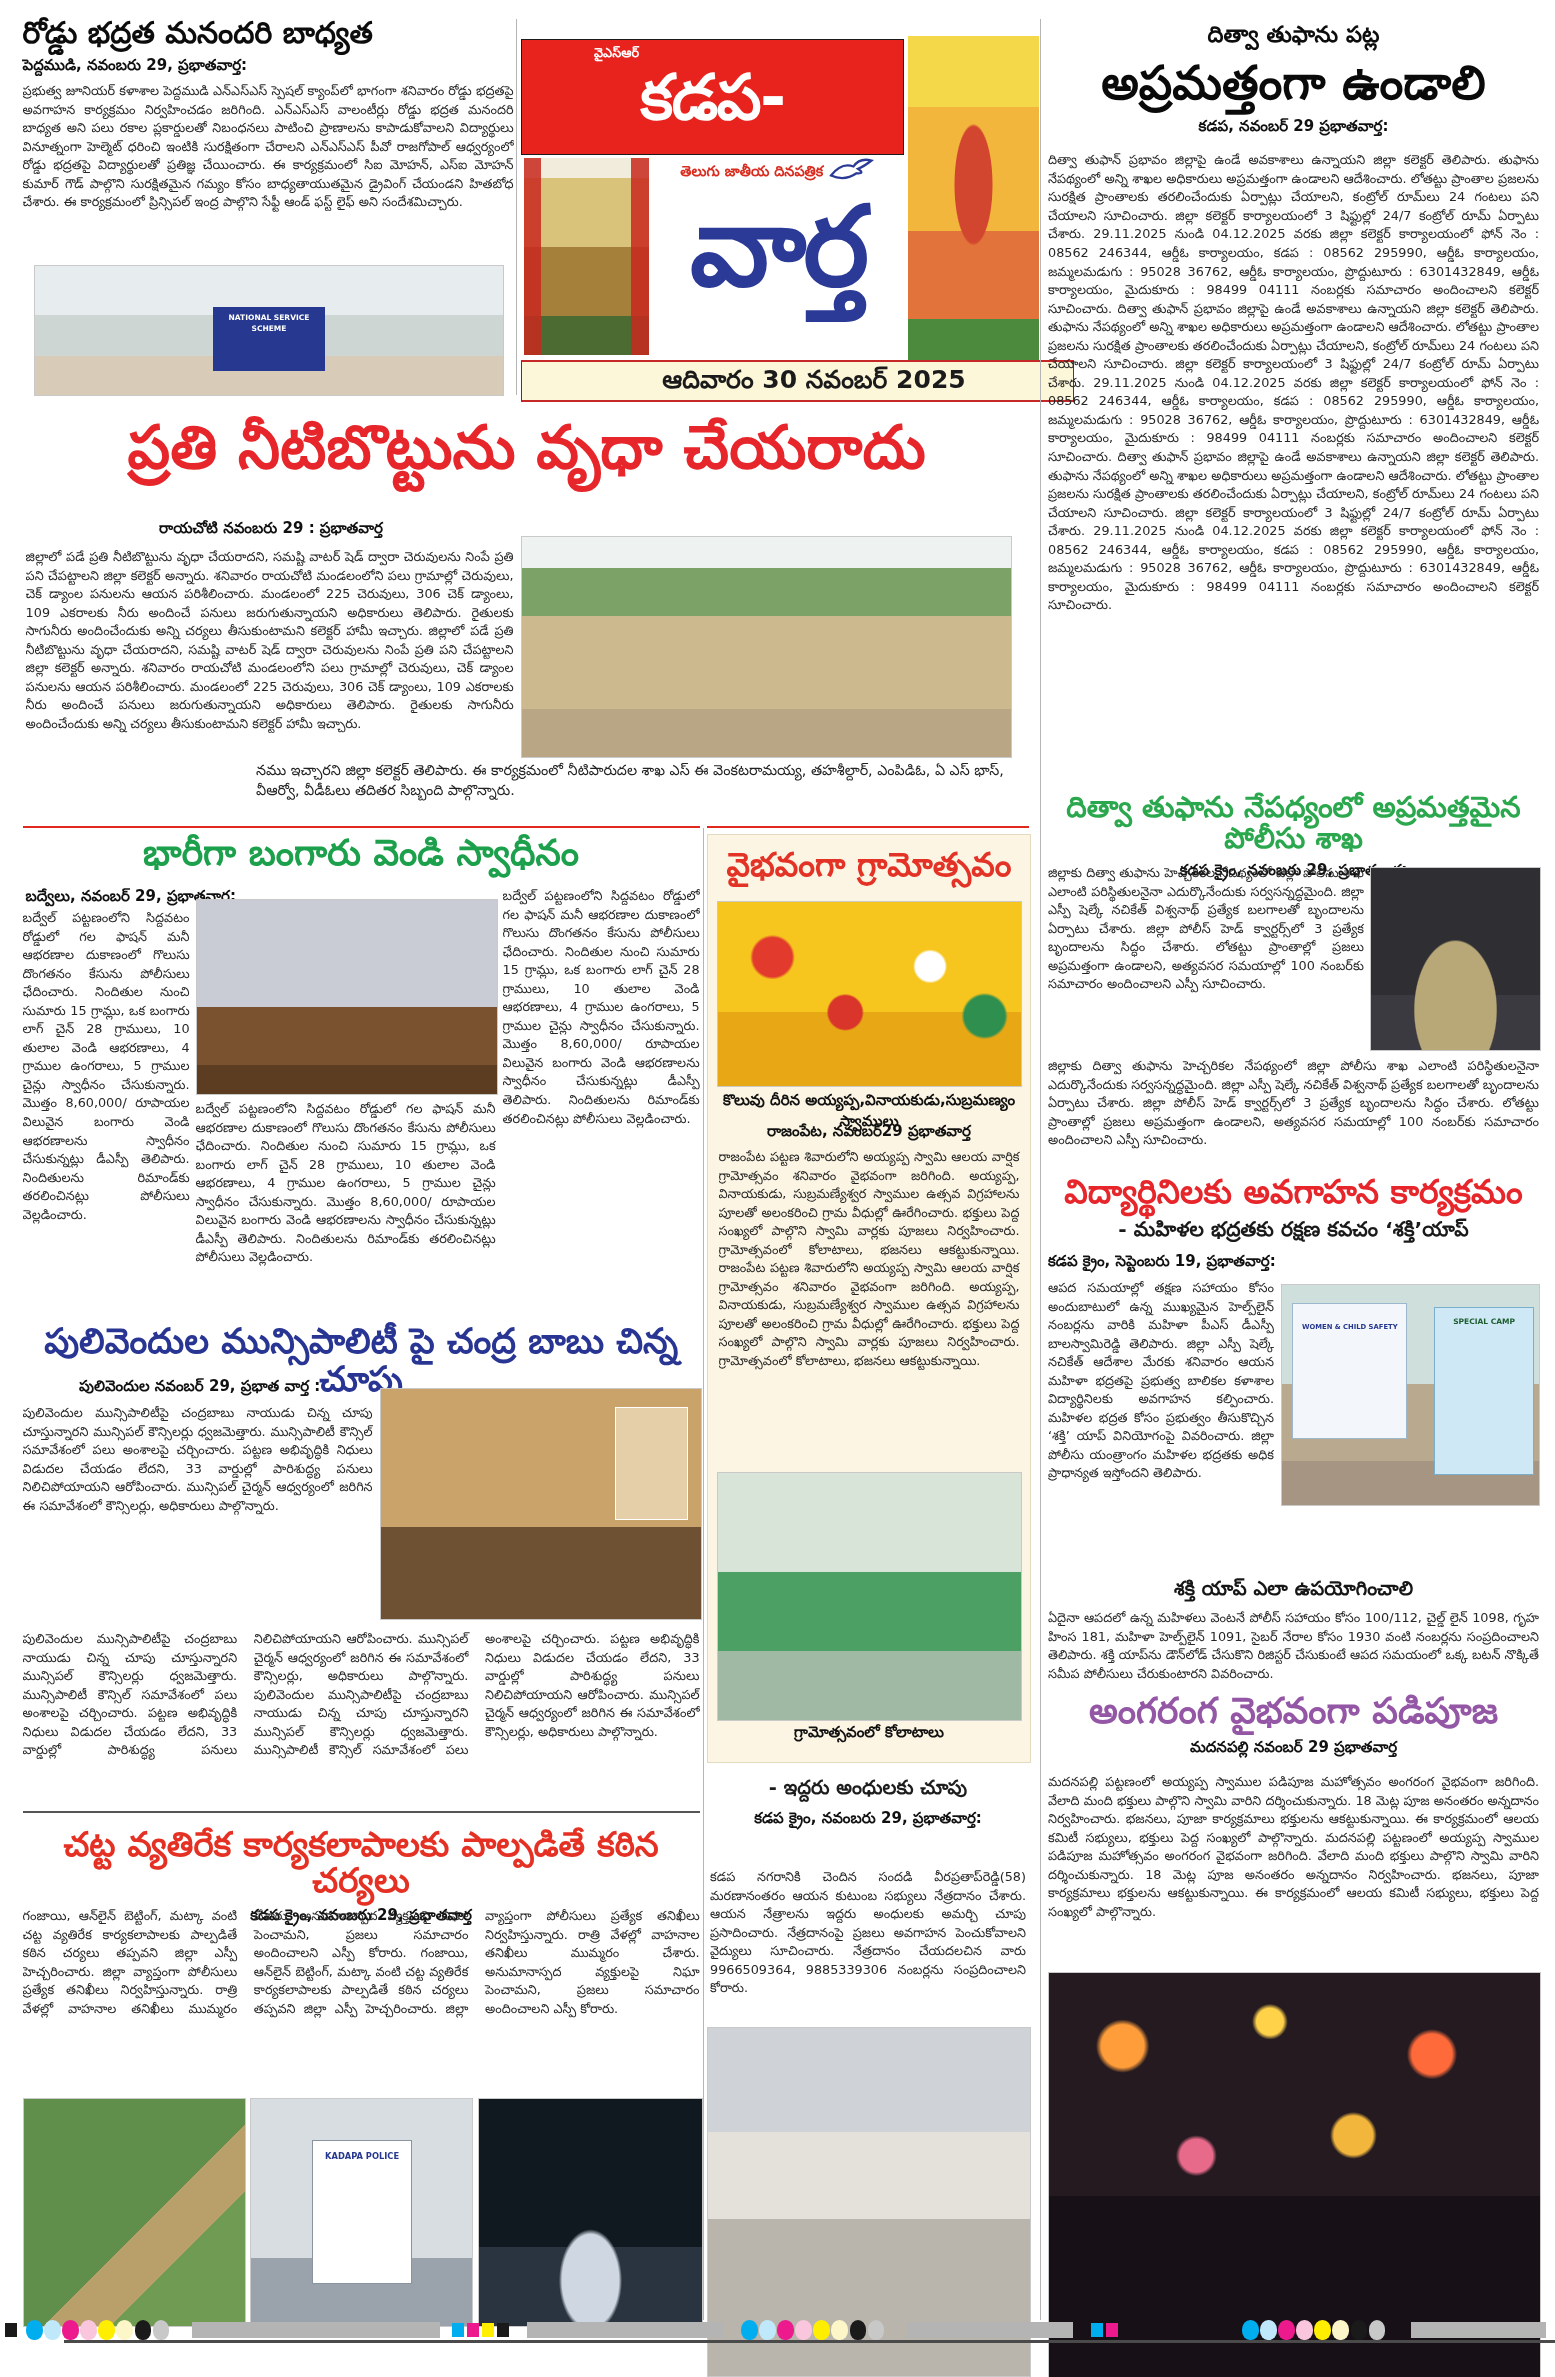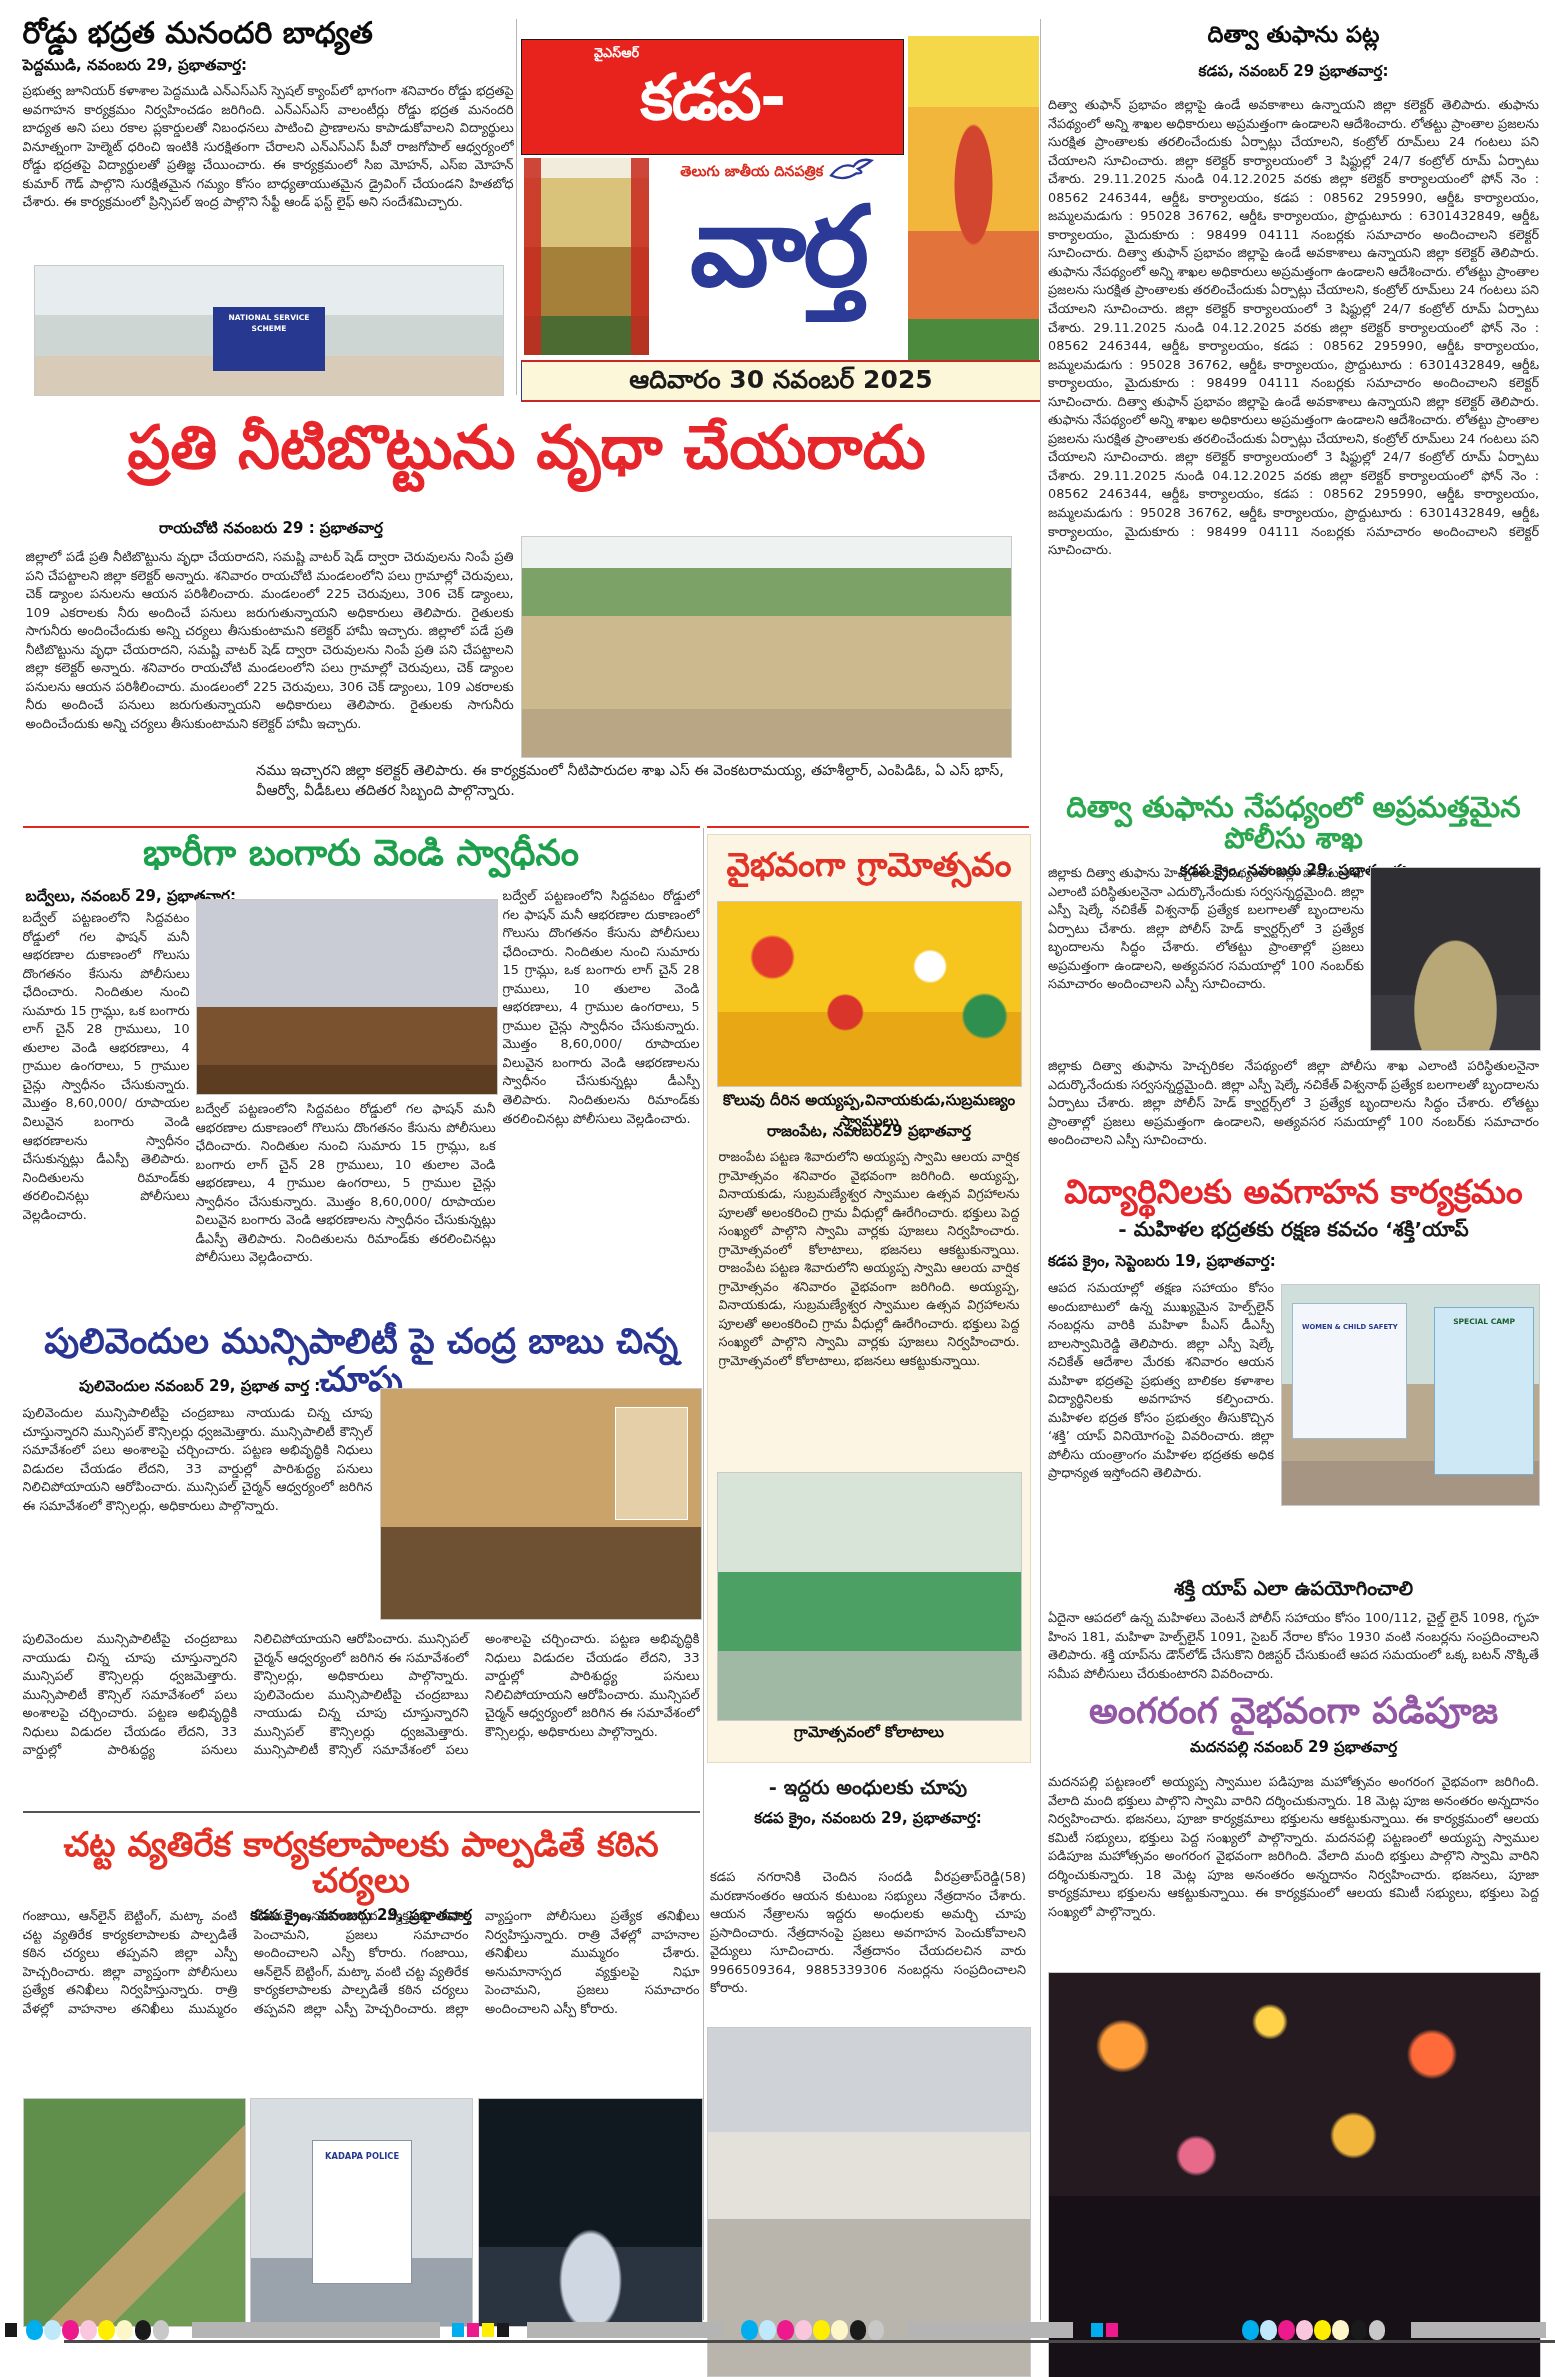--- a/index.html
+++ b/index.html
@@ -36,21 +36,21 @@
       linear-gradient(180deg,#f5d84a 0 20%,#f2b63c 20% 55%,#e2733a 55% 80%,#4c8a3d 80%);}
   #mh-deity{position:absolute;left:3px;top:128px;width:125px;height:197px;
     background-image:linear-gradient(90deg,rgba(200,40,30,.85) 0 14%,rgba(0,0,0,0) 14% 86%,rgba(200,40,30,.85) 86%),
       linear-gradient(180deg,#f2ecdc 0 10%,#d9c37a 10% 45%,#a5803a 45% 80%,#4c6b33 80%);}
   #mh-center{position:absolute;left:132px;top:126px;width:250px;height:199px;text-align:center;}
   #mh-tag{color:#d92b1e;font-size:14.3px;font-weight:bold;display:inline-block;margin-top:3px;}
   #mh-dove{display:inline-block;vertical-align:middle;margin-left:4.5px;}
   #mh-logo{color:#2b3a96;font-size:111px;font-weight:bold;line-height:1.05;letter-spacing:-3px;}
   #mh-datebar{position:absolute;left:0;top:330px;width:518px;height:38px;background:#fdf7d9;
     border-top:2.3px solid #c62828;border-bottom:2.3px solid #c62828;border-left:1.5px solid #2b3a96;border-right:1.5px solid #2b3a96;
-    text-align:center;font-size:25px;font-weight:bold;color:#1b1b1b;line-height:36px;}
+    text-align:center;font-size:25px;font-weight:bold;color:#1b1b1b;line-height:36px;padding-left:33px;}
 
   
   #tr{left:1048px;top:21px;width:491px;height:766px;}
   #tr-kick{font-size:22.6px;font-weight:bold;text-align:center;color:#0d0d0d;}
   #tr-head{font-size:47px;color:#0a0a0a;margin-top:4.5px;}
   #tr-date{text-align:center;margin-top:9px;}
   #tr-body{margin-top:13px;height:625px;}
 
   
   #ws-head{left:25.6px;top:415px;width:1002px;font-size:60px;color:#e6262b;}
@@ -200,20 +200,21 @@
       <span id="mh-tag">తెలుగు జాతీయ దినపత్రిక</span><span id="mh-dove"><svg width="48" height="30" viewBox="0 0 64 40">
             <path d="M4 26 Q18 8 34 14 Q42 2 58 6 Q48 14 40 17 Q50 24 38 23 Q22 34 4 26 Z" fill="none" stroke="#2b3a96" stroke-width="3"></path>
           </svg></span>
       <div id="mh-logo">వార్త</div>
     </div>
     <div id="mh-datebar">ఆదివారం 30 నవంబర్ 2025</div>
   </div>
 
   <div class="abs" id="tr">
     <div id="tr-kick">దిత్వా తుఫాను పట్ల</div>
+    <div class="headline" id="tr-head">అప్రమత్తంగా ఉండాలి</div>
     <div class="dateline" id="tr-date">కడప, నవంబర్ 29 ప్రభాతవార్త:</div>
     <div class="body-text" id="tr-body">దిత్వా తుఫాన్ ప్రభావం జిల్లాపై ఉండే అవకాశాలు ఉన్నాయని జిల్లా కలెక్టర్ తెలిపారు. తుఫాను నేపథ్యంలో అన్ని శాఖల అధికారులు అప్రమత్తంగా ఉండాలని ఆదేశించారు. లోతట్టు ప్రాంతాల ప్రజలను సురక్షిత ప్రాంతాలకు తరలించేందుకు ఏర్పాట్లు చేయాలని, కంట్రోల్ రూమ్‌లు 24 గంటలు పని చేయాలని సూచించారు. జిల్లా కలెక్టర్ కార్యాలయంలో 3 షిఫ్టుల్లో 24/7 కంట్రోల్ రూమ్ ఏర్పాటు చేశారు. 29.11.2025 నుండి 04.12.2025 వరకు జిల్లా కలెక్టర్ కార్యాలయంలో ఫోన్ నెం : 08562 246344, ఆర్డీఓ కార్యాలయం, కడప : 08562 295990, ఆర్డీఓ కార్యాలయం, జమ్మలమడుగు : 95028 36762, ఆర్డీఓ కార్యాలయం, ప్రొద్దుటూరు : 6301432849, ఆర్డీఓ కార్యాలయం, మైదుకూరు : 98499 04111 నంబర్లకు సమాచారం అందించాలని కలెక్టర్ సూచించారు. దిత్వా తుఫాన్ ప్రభావం జిల్లాపై ఉండే అవకాశాలు ఉన్నాయని జిల్లా కలెక్టర్ తెలిపారు. తుఫాను నేపథ్యంలో అన్ని శాఖల అధికారులు అప్రమత్తంగా ఉండాలని ఆదేశించారు. లోతట్టు ప్రాంతాల ప్రజలను సురక్షిత ప్రాంతాలకు తరలించేందుకు ఏర్పాట్లు చేయాలని, కంట్రోల్ రూమ్‌లు 24 గంటలు పని చేయాలని సూచించారు. జిల్లా కలెక్టర్ కార్యాలయంలో 3 షిఫ్టుల్లో 24/7 కంట్రోల్ రూమ్ ఏర్పాటు చేశారు. 29.11.2025 నుండి 04.12.2025 వరకు జిల్లా కలెక్టర్ కార్యాలయంలో ఫోన్ నెం : 08562 246344, ఆర్డీఓ కార్యాలయం, కడప : 08562 295990, ఆర్డీఓ కార్యాలయం, జమ్మలమడుగు : 95028 36762, ఆర్డీఓ కార్యాలయం, ప్రొద్దుటూరు : 6301432849, ఆర్డీఓ కార్యాలయం, మైదుకూరు : 98499 04111 నంబర్లకు సమాచారం అందించాలని కలెక్టర్ సూచించారు. దిత్వా తుఫాన్ ప్రభావం జిల్లాపై ఉండే అవకాశాలు ఉన్నాయని జిల్లా కలెక్టర్ తెలిపారు. తుఫాను నేపథ్యంలో అన్ని శాఖల అధికారులు అప్రమత్తంగా ఉండాలని ఆదేశించారు. లోతట్టు ప్రాంతాల ప్రజలను సురక్షిత ప్రాంతాలకు తరలించేందుకు ఏర్పాట్లు చేయాలని, కంట్రోల్ రూమ్‌లు 24 గంటలు పని చేయాలని సూచించారు. జిల్లా కలెక్టర్ కార్యాలయంలో 3 షిఫ్టుల్లో 24/7 కంట్రోల్ రూమ్ ఏర్పాటు చేశారు. 29.11.2025 నుండి 04.12.2025 వరకు జిల్లా కలెక్టర్ కార్యాలయంలో ఫోన్ నెం : 08562 246344, ఆర్డీఓ కార్యాలయం, కడప : 08562 295990, ఆర్డీఓ కార్యాలయం, జమ్మలమడుగు : 95028 36762, ఆర్డీఓ కార్యాలయం, ప్రొద్దుటూరు : 6301432849, ఆర్డీఓ కార్యాలయం, మైదుకూరు : 98499 04111 నంబర్లకు సమాచారం అందించాలని కలెక్టర్ సూచించారు.</div>
   </div>
 
   <div class="abs headline" id="ws-head">ప్రతి నీటిబొట్టును వృధా చేయరాదు</div>
   <div class="abs dateline" id="ws-date">రాయచోటి నవంబరు 29 : ప్రభాతవార్త</div>
   <div class="abs body-text" id="ws-body">జిల్లాలో పడే ప్రతి నీటిబొట్టును వృధా చేయరాదని, సమష్టి వాటర్ షెడ్ ద్వారా చెరువులను నింపే ప్రతి పని చేపట్టాలని జిల్లా కలెక్టర్ అన్నారు. శనివారం రాయచోటి మండలంలోని పలు గ్రామాల్లో చెరువులు, చెక్ డ్యాంల పనులను ఆయన పరిశీలించారు. మండలంలో 225 చెరువులు, 306 చెక్ డ్యాంలు, 109 ఎకరాలకు నీరు అందించే పనులు జరుగుతున్నాయని అధికారులు తెలిపారు. రైతులకు సాగునీరు అందించేందుకు అన్ని చర్యలు తీసుకుంటామని కలెక్టర్ హామీ ఇచ్చారు. జిల్లాలో పడే ప్రతి నీటిబొట్టును వృధా చేయరాదని, సమష్టి వాటర్ షెడ్ ద్వారా చెరువులను నింపే ప్రతి పని చేపట్టాలని జిల్లా కలెక్టర్ అన్నారు. శనివారం రాయచోటి మండలంలోని పలు గ్రామాల్లో చెరువులు, చెక్ డ్యాంల పనులను ఆయన పరిశీలించారు. మండలంలో 225 చెరువులు, 306 చెక్ డ్యాంలు, 109 ఎకరాలకు నీరు అందించే పనులు జరుగుతున్నాయని అధికారులు తెలిపారు. రైతులకు సాగునీరు అందించేందుకు అన్ని చర్యలు తీసుకుంటామని కలెక్టర్ హామీ ఇచ్చారు.</div>
   <div class="photo" id="ws-photo"></div>
   <div class="abs caption" id="ws-cap">నము ఇచ్చారని జిల్లా కలెక్టర్ తెలిపారు. ఈ కార్యక్రమంలో నీటిపారుదల శాఖ ఎస్ ఈ వెంకటరామయ్య, తహశీల్దార్, ఎంపిడిఓ, ఏ ఎస్ భాస్, వీఆర్వో, వీడీఓలు తదితర సిబ్బంది పాల్గొన్నారు.</div>
 

